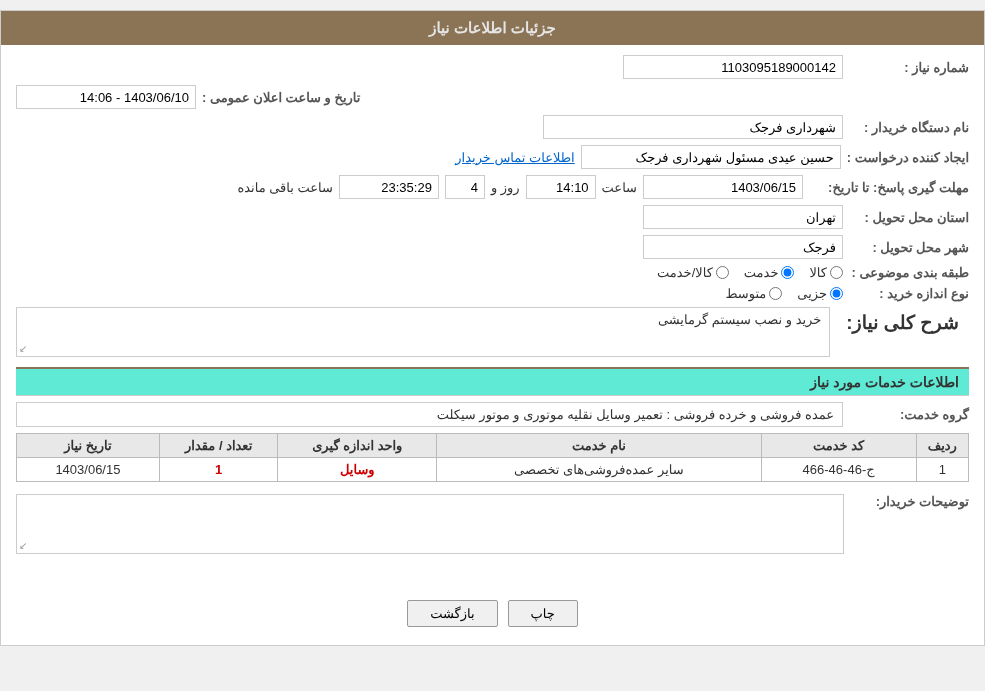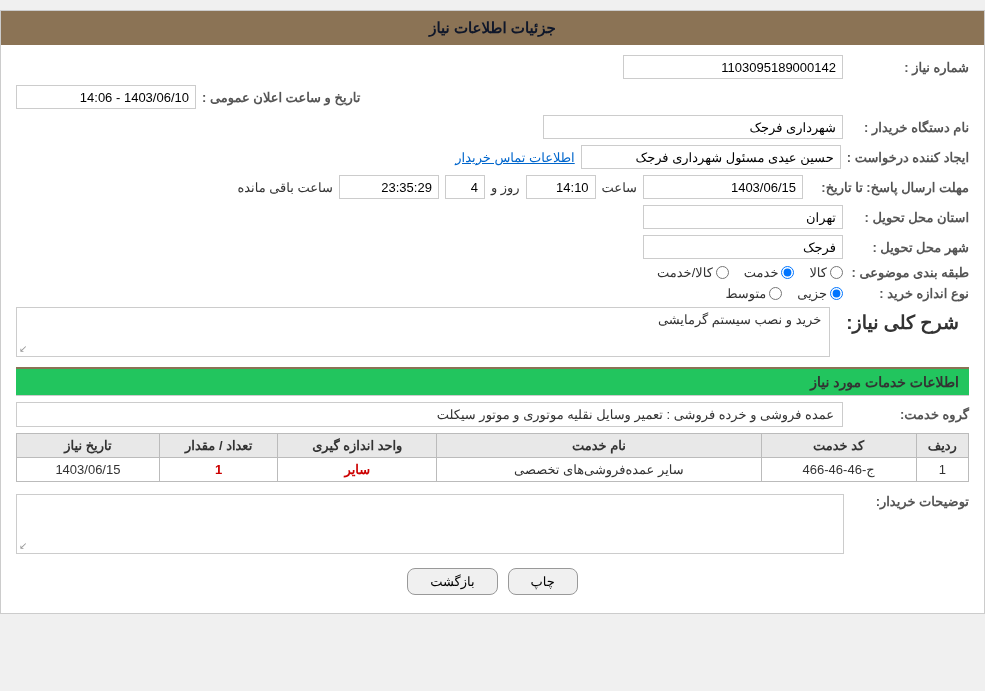--- a/index.html
+++ b/index.html
@@ -11,21 +11,21 @@
       color: #333;
     }
     .page-wrapper {
       max-width: 985px;
       margin: 10px auto;
       background: #fff;
       border: 1px solid #ccc;
     }
     .page-header {
       background: #8B7355;
-      color: #0f172a;
+      color: #e5e5e5;
       text-align: center;
       padding: 8px 24px;
       font-size: 15px;
       font-weight: bold;
     }
     .content {
       padding: 10px 15px;
     }
     .form-row {
       display: flex;
@@ -55,21 +55,21 @@
     .input-lg { width: 220px; }
     .input-md { width: 160px; }
     .input-sm { width: 100px; }
     .input-xs { width: 70px; }
     .link-blue {
       color: #0066cc;
       text-decoration: underline;
       cursor: pointer;
     }
     .section-title {
-      background: #22c55e;
+      background: #5eead4;
       border-top: 2px solid #8B7355;
       border-bottom: 1px solid #ccc;
       padding: 5px 10px;
       font-weight: bold;
       font-size: 14px;
       margin: 10px 0 6px 0;
       color: #333;
     }
     .radio-group {
       display: flex;
@@ -141,21 +141,22 @@
       gap: 10px;
       margin: 14px 0 8px 0;
     }
     .btn {
       padding: 5px 22px;
       border: 1px solid #999;
       background: #f0f0f0;
       cursor: pointer;
       font-family: Tahoma, Arial, sans-serif;
       font-size: 13px;
-      border-radius: 8px;
+      border-radius: 2px;
+      margin-top: 32px;
     }
     .watermark-area {
       position: relative;
       min-height: 50px;
     }
     .corner-arrow {
       position: absolute;
       bottom: 2px;
       left: 2px;
       font-size: 10px;
@@ -186,21 +187,21 @@
       <input class="input-field" style="width: 300px;" type="text" readonly="" value="شهرداری فرجک">
     </div>
 
     <div class="form-row">
       <span class="label">ایجاد کننده درخواست :</span>
       <input class="input-field" style="width: 260px;" type="text" readonly="" value="حسین عیدی مسئول شهرداری فرجک">
       <span class="link-blue">اطلاعات تماس خریدار</span>
     </div>
 
     <div class="form-row">
-      <span class="label label-wide">مهلت ارسال پاسخ: تا تاریخ:</span>
+      <span class="label label-wide">مهلت گیری پاسخ: تا تاریخ:</span>
       <input class="input-field input-md" type="text" readonly="" value="1403/06/15" style="">
       <span>ساعت</span>
       <input class="input-field input-xs" type="text" readonly="" value="14:10" style="">
       <span>روز و</span>
       <input class="input-field" style="width: 40px;" type="text" readonly="" value="4">
       <input class="input-field input-sm" type="text" readonly="" value="23:35:29" style="">
       <span>ساعت باقی مانده</span>
     </div>
 
     <div class="form-row">
@@ -277,21 +278,21 @@
           <th>واحد اندازه گیری</th>
           <th>تعداد / مقدار</th>
           <th>تاریخ نیاز</th>
         </tr>
       </thead>
       <tbody id="table-body">
       <tr>
     <td>1</td>
     <td>ج-46-46-466</td>
     <td>سایر عمده‌فروشی‌های تخصصی</td>
-    <td class="td-link">سایر</td>
+    <td class="td-link">وسایل</td>
     <td style="color:#cc0000;font-weight:bold;">1</td>
     <td>1403/06/15</td>
   </tr>
         </tbody>
     </table>
 
     <div style="display:flex; align-items:flex-start; gap:5px; margin-top:8px; margin-bottom:6px;">
       <span class="label" style="min-width:120px; padding-top:4px; font-weight:bold; text-align:right;">توضیحات خریدار:</span>
       <div style="flex:1; position:relative;">
         <div class="toz-box">

